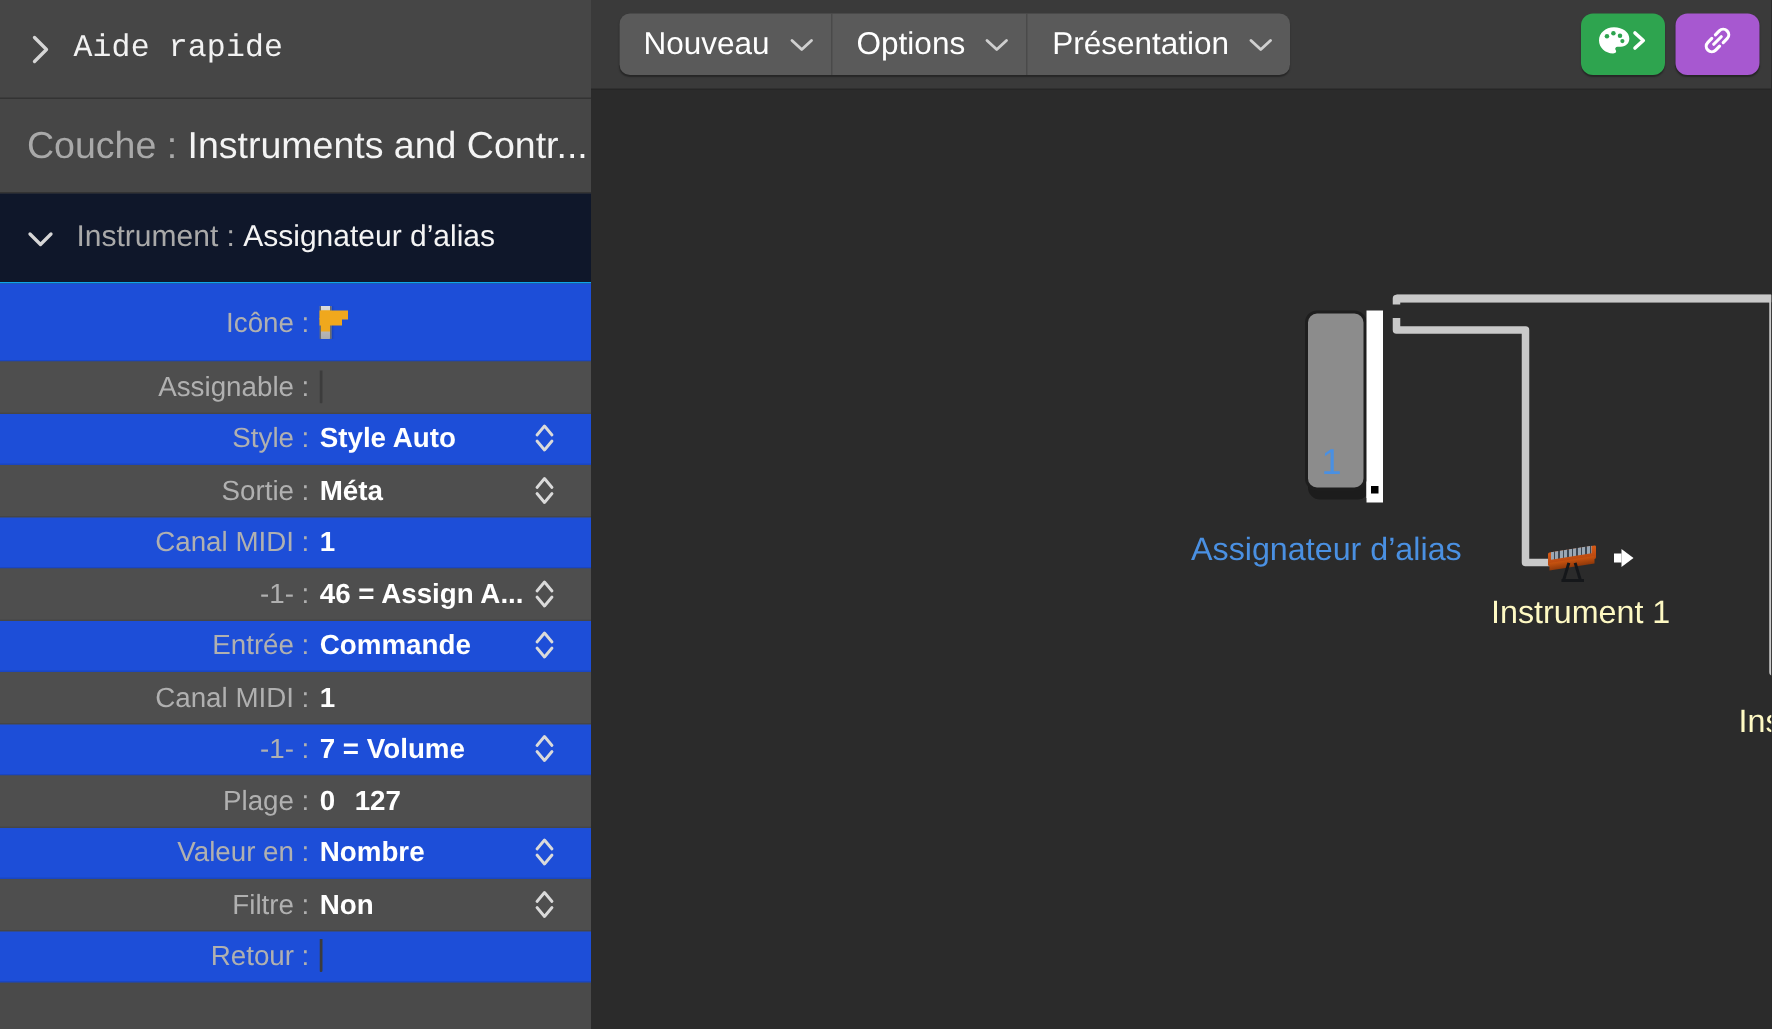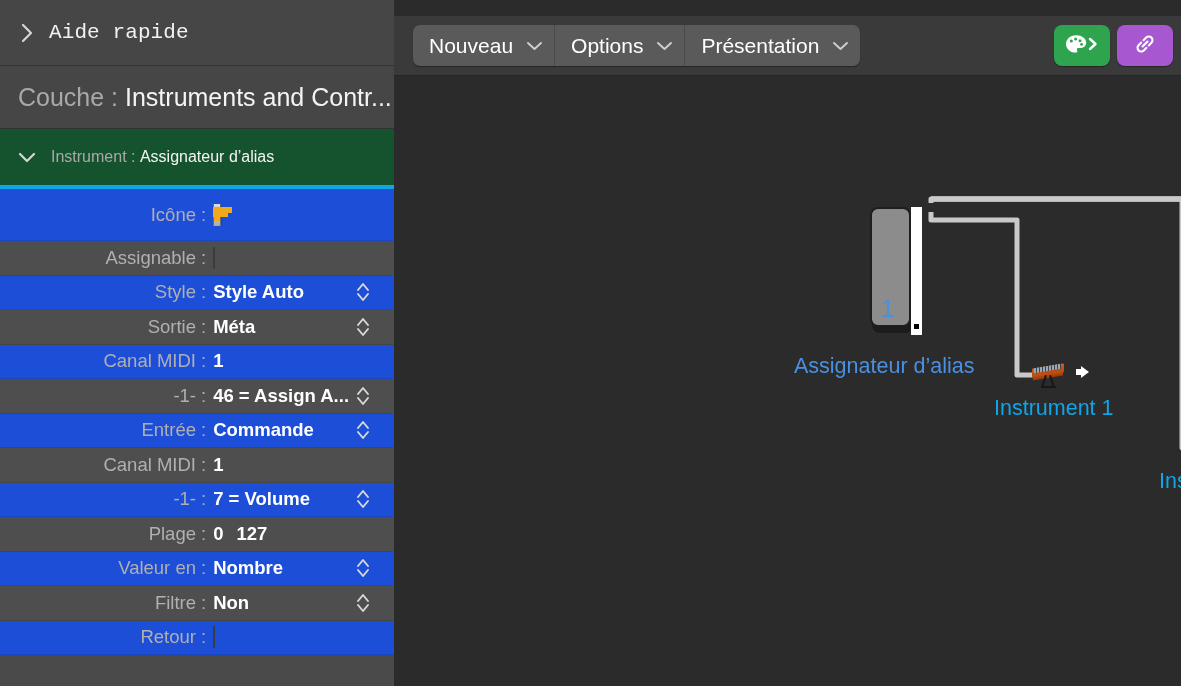--- a/index.html
+++ b/index.html
@@ -45,25 +45,25 @@
     background: #464646;
     display: flex; align-items: center;
     padding-left: 18px;
     border-bottom: 1px solid #333;
     font-size: 25px;
   }
   .lbl-dim { color: #a9a9a9; }
   .lbl-val { color: #f4f4f4; }
   .sb-row-inst {
     height: 60px;
-    background: #14532d;
+    background: #0f172a;
     display: flex; align-items: center;
     padding-left: 14px;
-    border-bottom: 4px solid #0ea5e9;
-    font-size: 16px;
+    border-bottom: 1px solid #0ea5e9;
+    font-size: 20px;
   }
   .sb-row-inst .disc { margin-right: 11px; }
 
   
   .params { position: relative; }
   .prow {
     position: relative;
     display: flex;
     align-items: center;
     height: 34.5px;
@@ -138,21 +138,21 @@
 
   
   #main {
     position: relative;
     flex: 1 1 auto;
     height: 686px;
     background: #2b2b2b;
     overflow: hidden;
   }
   #toolbar {
-    position: absolute; left: 0; top: 16px;
+    position: absolute; left: 0; top: 0;
     width: 787px; height: 60px;
     background: #3a3a3a;
     border-bottom: 1px solid #262626;
   }
   .menugroup {
     position: absolute; left: 19px; top: 9px;
     height: 41px;
     display: flex;
     background: #5a5a5a;
     border-radius: 7px;
@@ -175,21 +175,21 @@
     display: flex; align-items: center; justify-content: center;
     box-shadow: 0 1px 1px rgba(0,0,0,.35);
   }
   #btn-palette { left: 660px; background: #2ea44f; }
   #btn-link    { left: 723px; background: #a758d0; }
 
   
   .canvas-label {
     position: absolute;
     font-size: 21.5px;
-    color: #0ea5e9;
+    color: #fef9c3;
     white-space: nowrap;
   }
   .canvas-label.sel { color: #4a90e2; }
   .instr { position: absolute; width: 34px; height: 26px; }
   .kb-top {
     position: absolute; left: 0; top: 4px;
     width: 32px; height: 9px;
     background: linear-gradient(#d85c18, #b3440d);
     transform: skewY(-9deg);
     border-radius: 1px;

